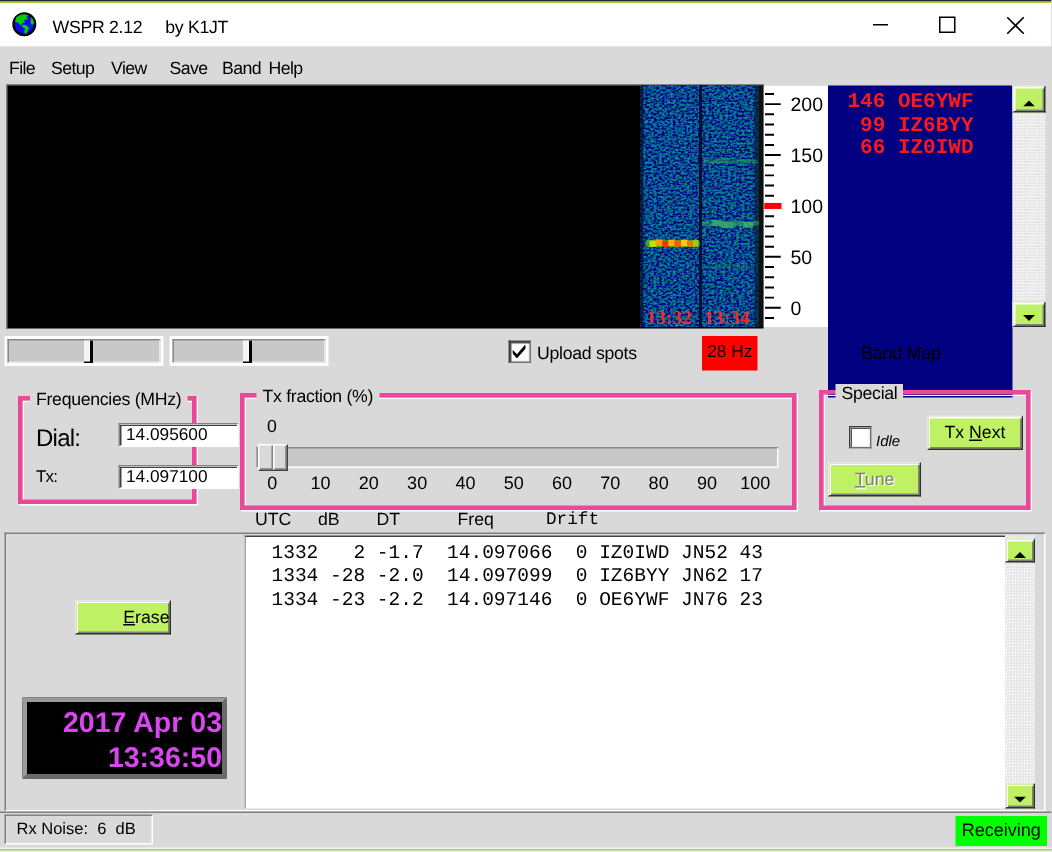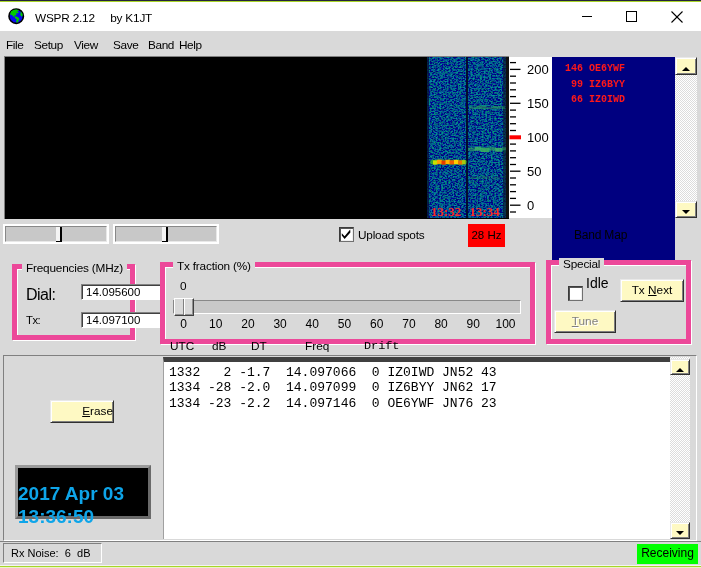--- a/index.html
+++ b/index.html
@@ -1,20 +1,20 @@
 <!DOCTYPE html>
 <html><head><meta charset="utf-8"><style>
 html,body{margin:0;padding:0;}
 body{width:701px;height:568px;position:relative;overflow:hidden;
   background:#d9d9d9;font-family:"Liberation Sans",sans-serif;}
 .abs{position:absolute;}
-.btn{background:#fef9c3;border:1px solid;border-color:#e8e8e8 #303030 #303030 #e8e8e8;
+.btn{background:#bef264;border:1px solid;border-color:#e8e8e8 #303030 #303030 #e8e8e8;
   box-shadow:inset 1px 1px 0 #fff,inset -1px -1px 0 #808080;
   font-size:11.8px;color:#000;text-align:center;}
-.gbox{border:5px solid #ec4899;box-shadow:inset 1px 1px 0 #fff,1px 1px 0 #fff;}
+.gbox{border:3px solid #ec4899;box-shadow:inset 1px 1px 0 #fff,1px 1px 0 #fff;}
 .glab{position:absolute;top:-7px;left:8px;background:#d9d9d9;padding:0 4px;font-size:11.8px;letter-spacing:-0.2px;line-height:13px;white-space:nowrap;}
 .fld{background:#fff;border:1px solid;border-color:#828282 #fff #fff #828282;
   box-shadow:inset 1px 1px 0 #404040;font-size:11.5px;padding:1px 0 0 4px;margin-left:32px;}
 .cb{background:#fff;border:1px solid;border-color:#3c3c3c #707070 #707070 #3c3c3c;
   box-shadow:inset 1px 1px 0 #555,inset -1px -1px 0 #eee;width:13px;height:13px;}
 u{text-decoration:underline;}
 </style></head>
 <body>
 
 <div class="abs" style="left:0;top:0;width:701px;height:1px;background:#23233a;"></div>
@@ -125,21 +125,21 @@
   <line x1="1" y1="5.6" x2="7" y2="5.6" stroke="#000" stroke-width="1.3"></line>
   <text x="18" y="152.7" font-family="Liberation Sans" font-size="13" fill="#000">0</text>
   <text x="18" y="118.7" font-family="Liberation Sans" font-size="13" fill="#000">50</text>
   <text x="18" y="84.8" font-family="Liberation Sans" font-size="13" fill="#000">100</text>
   <text x="18" y="50.8" font-family="Liberation Sans" font-size="13" fill="#000">150</text>
   <text x="18" y="16.9" font-family="Liberation Sans" font-size="13" fill="#000">200</text>
   <rect x="0.5" y="78.3" width="11.5" height="4" fill="#ff0000"></rect>
 </svg>
 
 <div class="abs" style="left:552px;top:57px;width:123px;height:208px;background:#000080;
-  font-family:'Liberation Mono',monospace;font-weight:bold;font-size:10px;line-height:15.7px;
+  font-family:'Liberation Mono',monospace;font-weight:bold;font-size:14px;line-height:15.7px;
   color:#ff1818;white-space:pre;padding-top:4px;padding-left:13px;box-sizing:border-box;">146 OE6YWF
  99 IZ6BYY
  66 IZ0IWD</div>
 
 <div class="abs" id="sb1" style="left:675px;top:57px;width:22px;height:161px;">
     <div style="position:absolute;left:0;top:0;width:22px;height:161px;background-image:conic-gradient(#fff 25%, #dcdcdc 0 50%, #fff 0 75%, #dcdcdc 0);background-size:2px 2px;"></div>
 <div class="btn" style="position:absolute;left:0;top:0;width:22px;height:18px;line-height:18px;box-sizing:border-box;"><svg width="8" height="4" viewBox="0 0 8 4">
         <path d="M4 0 L8 4 L0 4 Z" fill="#000"></path>
       </svg></div>
 <div class="btn" style="position:absolute;left:0;top:144px;width:22px;height:17px;line-height:17px;box-sizing:border-box;"><svg width="8" height="4" viewBox="0 0 8 4">
@@ -195,53 +195,53 @@
       <span style="position:absolute;left:243.9px;top:0;transform:translateX(-50%);">70</span>
       <span style="position:absolute;left:276.1px;top:0;transform:translateX(-50%);">80</span>
       <span style="position:absolute;left:308.3px;top:0;transform:translateX(-50%);">90</span>
       <span style="position:absolute;left:340.5px;top:0;transform:translateX(-50%);">100</span>
     </div>
 </div>
 
 <div class="abs gbox" style="left:546px;top:260px;width:135px;height:74px;">
   <div class="glab">Special</div>
   <div class="abs cb" style="left:17px;top:21px;"></div>
-  <div class="abs" style="left:35px;top:10px;font-size:14px;">Idle</div>
+  <div class="abs" style="left:35px;top:26px;font-size:10px;font-style:italic;">Idle</div>
   <div class="abs btn" style="left:69px;top:14px;width:62px;height:21px;line-height:21px;">Tx <u>N</u>ext</div>
   <div class="abs btn" style="left:3px;top:45px;width:60px;height:21px;line-height:21px;color:#808080;text-shadow:1px 1px 0 #fff;"><u>T</u>une</div>
 </div>
 
 <div class="abs" style="left:170px;top:339px;font-size:11.8px;">UTC</div>
 <div class="abs" style="left:212px;top:339px;font-size:11.8px;">dB</div>
 <div class="abs" style="left:251px;top:339px;font-size:11.8px;">DT</div>
 <div class="abs" style="left:305px;top:339px;font-size:11.8px;">Freq</div>
 <div class="abs" style="left:364px;top:339px;font-size:11.8px;font-family:Liberation Mono, monospace;">Drift</div>
 
 <div class="abs" style="left:3px;top:355px;width:694px;height:186px;border:1px solid;border-color:#808080 #fff #fff #808080;box-sizing:border-box;background:#d9d9d9;"></div>
 
-<div class="abs" style="left:163px;top:357px;width:507px;height:182px;background:#fff;border-top:5px solid #404040;border-left:1px solid #a0a0a0;box-sizing:border-box;
-  font-family:'Liberation Mono',monospace;font-size:13px;line-height:15.4px;white-space:pre;padding:3px 0 0 5px;">1332   2 -1.7  14.097066  0 IZ0IWD JN52 43
+<div class="abs" style="left:163px;top:357px;width:507px;height:182px;background:#fff;border-top:1px solid #404040;border-left:1px solid #a0a0a0;box-sizing:border-box;
+  font-family:'Liberation Mono',monospace;font-size:13px;line-height:15.4px;white-space:pre;padding:3px 0 0 17px;">1332   2 -1.7  14.097066  0 IZ0IWD JN52 43
 1334 -28 -2.0  14.097099  0 IZ6BYY JN62 17
 1334 -23 -2.2  14.097146  0 OE6YWF JN76 23</div>
 
 <div class="abs" id="sb2" style="left:670px;top:357px;width:20px;height:182px;">
     <div style="position:absolute;left:0;top:0;width:20px;height:182px;background-image:conic-gradient(#fff 25%, #dcdcdc 0 50%, #fff 0 75%, #dcdcdc 0);background-size:2px 2px;"></div>
 <div class="btn" style="position:absolute;left:0;top:2px;width:20px;height:16px;line-height:16px;box-sizing:border-box;"><svg width="8" height="4" viewBox="0 0 8 4">
         <path d="M4 0 L8 4 L0 4 Z" fill="#000"></path>
       </svg></div>
 <div class="btn" style="position:absolute;left:0;top:165px;width:20px;height:17px;line-height:17px;box-sizing:border-box;"><svg width="8" height="4" viewBox="0 0 8 4">
         <path d="M0 0 L8 0 L4 4 Z" fill="#000"></path>
       </svg></div>
   </div>
 
 <div class="abs btn" style="left:50px;top:400px;width:62px;height:21px;line-height:21px;text-align:right;"><u>E</u>rase</div>
 
 <div class="abs" style="left:15px;top:465px;width:136px;height:54px;background:#000;
  border:3px solid;border-color:#9a9a9a #6a6a6a #6a6a6a #9a9a9a;box-sizing:border-box;
- color:#0ea5e9;text-align:left;font-size:19px;font-weight:bold;line-height:23px;padding-top:14px;">2017 Apr 03<br>13:36:50</div>
+ color:#d946ef;text-align:right;font-size:19px;font-weight:bold;line-height:23px;padding-top:3px;">2017 Apr 03<br>13:36:50</div>
 
 <div class="abs" style="left:0;top:541px;width:701px;height:24px;background:#d9d9d9;border-top:1px solid #808080;box-sizing:border-box;"></div>
 <div class="abs" style="left:3px;top:543px;width:99px;height:20px;border:1px solid;border-color:#808080 #fff #fff #808080;font-size:11px;line-height:19px;padding-left:7px;box-sizing:border-box;white-space:nowrap;">Rx Noise:&nbsp; 6&nbsp; dB</div>
 <div class="abs" style="left:637px;top:544px;width:61px;height:20px;background:#00ff00;color:#000;font-size:12px;text-align:center;line-height:19px;">Receiving</div>
 
 <div class="abs" style="left:0;top:565px;width:701px;height:1px;background:#f4f4f0;"></div>
 <div class="abs" style="left:0;top:566px;width:701px;height:1px;background:#a8d428;"></div>
 <div class="abs" style="left:0;top:567px;width:701px;height:1px;background:#e8f4c8;"></div>
 
 </body></html>

